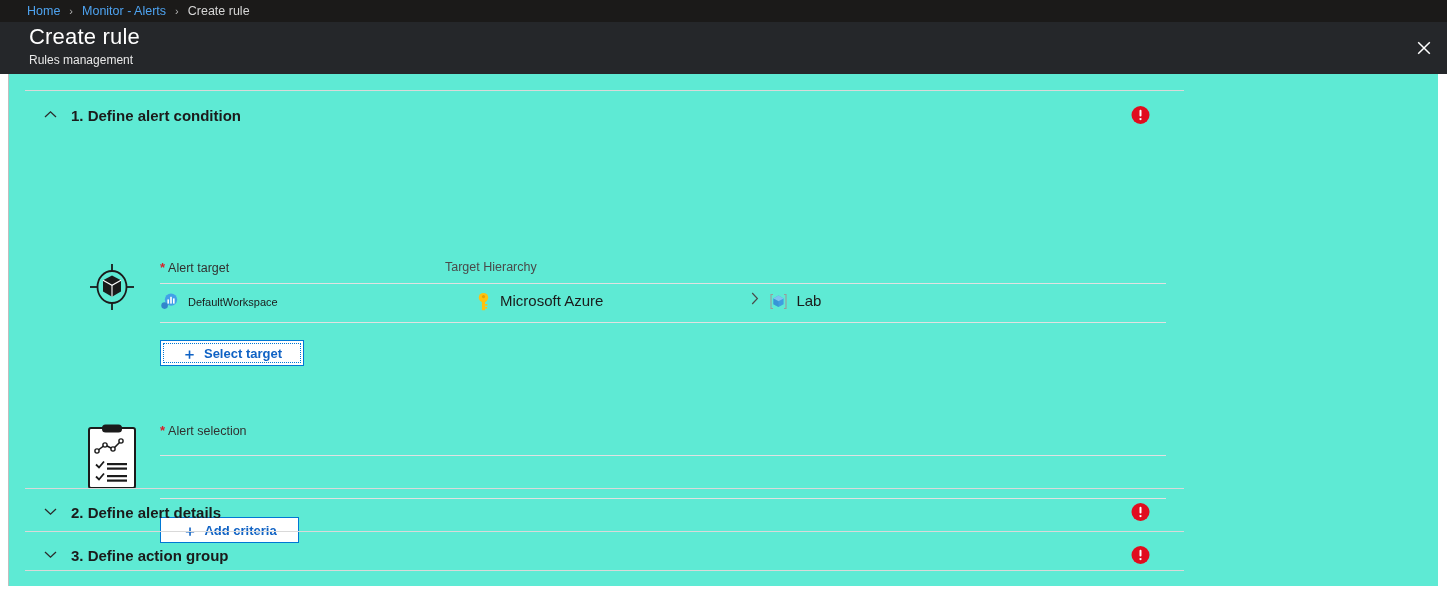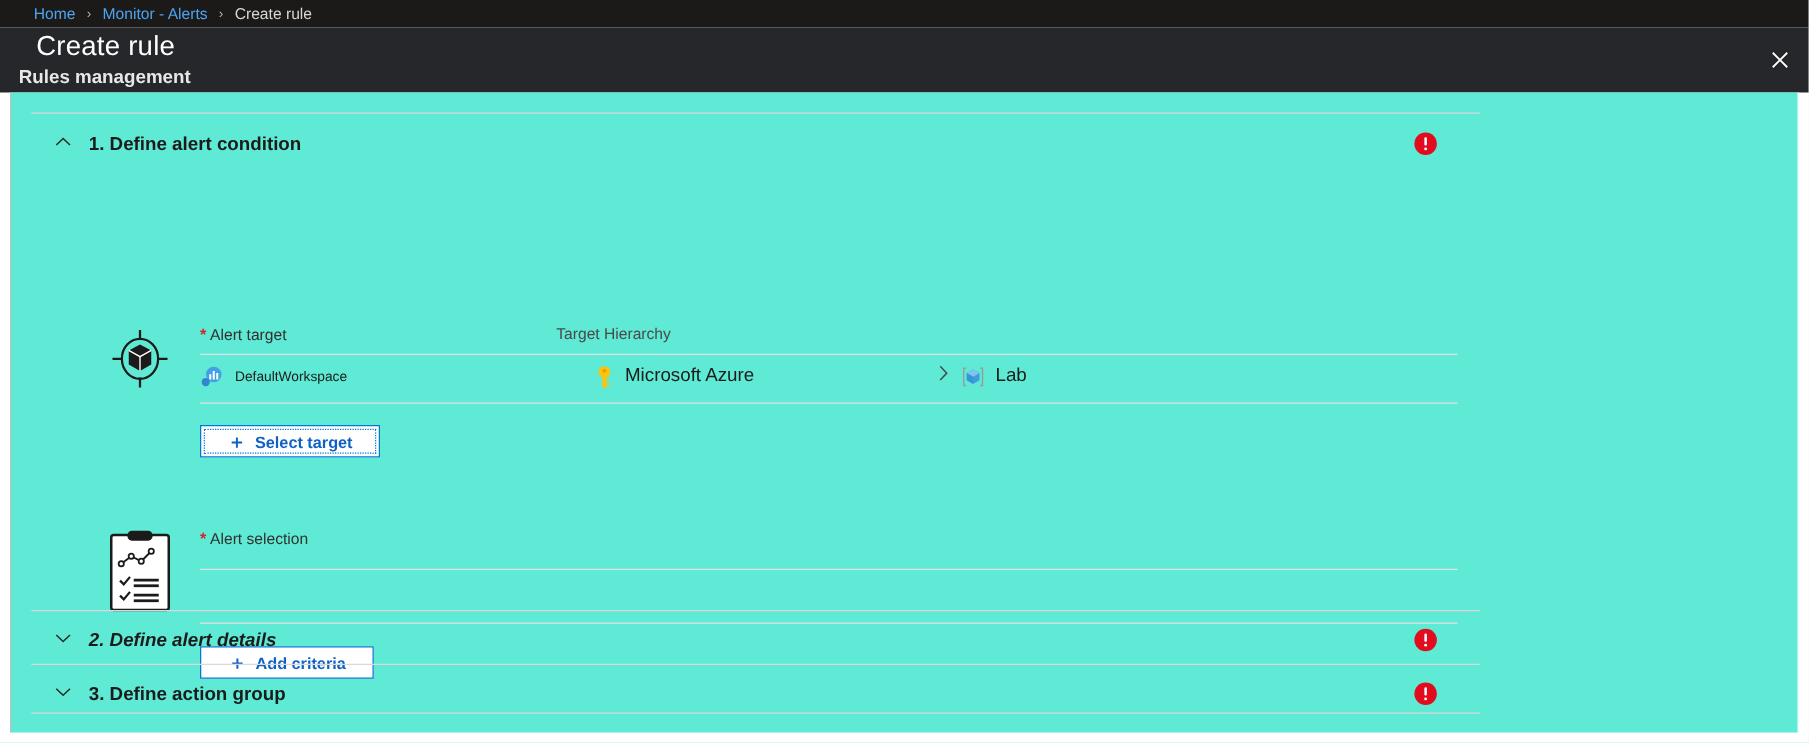--- a/index.html
+++ b/index.html
@@ -53,24 +53,24 @@
     position: absolute;
     left: 29px;
     top: 2px;
     font-size: 22px;
     font-weight: 300;
     color: #ffffff;
     letter-spacing: 0.2px;
   }
   .title-sub {
     position: absolute;
-    left: 15px;
+    left: 29px;
     top: 31px;
-    font-size: 15px;
-    font-weight: bold;
+    font-size: 12px;
+    font-weight: normal;
     color: #e8e8e8;
   }
   .close-btn {
     position: absolute;
     right: 0px;
     top: 0px;
     width: 46px;
     height: 52px;
     display: flex;
     align-items: center;
@@ -414,21 +414,21 @@
   <div class="rule-line" style="top:381px;"></div>
   <div class="rule-line" style="top:424px;"></div>
 
 
   <div class="btn" id="add-criteria-btn">
     <span class="plus">＋</span>
     <span>Add criteria</span>
   </div>
 
   <div class="section-divider" style="position:absolute;top:414px;margin-left:0;left:16px;"></div>
-  <div class="section-header" style="position:absolute;top:414px;left:0;width:100%;font-style:italic;">
+  <div class="section-header" style="position:absolute;top:414px;left:0;width:100%;">
     <span class="chevron">
       <svg width="13" height="9" viewBox="0 0 13 9">
         <path d="M1 2 L6.5 7.2 L12 2" stroke="#2b2b2b" stroke-width="1.3" fill="none"></path>
       </svg>
     </span>
     <span class="section-title">2. Define alert details</span>
     <span class="err-icon">
       <svg width="19" height="19" viewBox="0 0 19 19">
         <circle cx="9.5" cy="9.5" r="9" fill="#e10d1f"></circle>
         <rect x="8.5" y="4.3" width="2" height="6.6" fill="#ffffff" rx="0.9"></rect>

